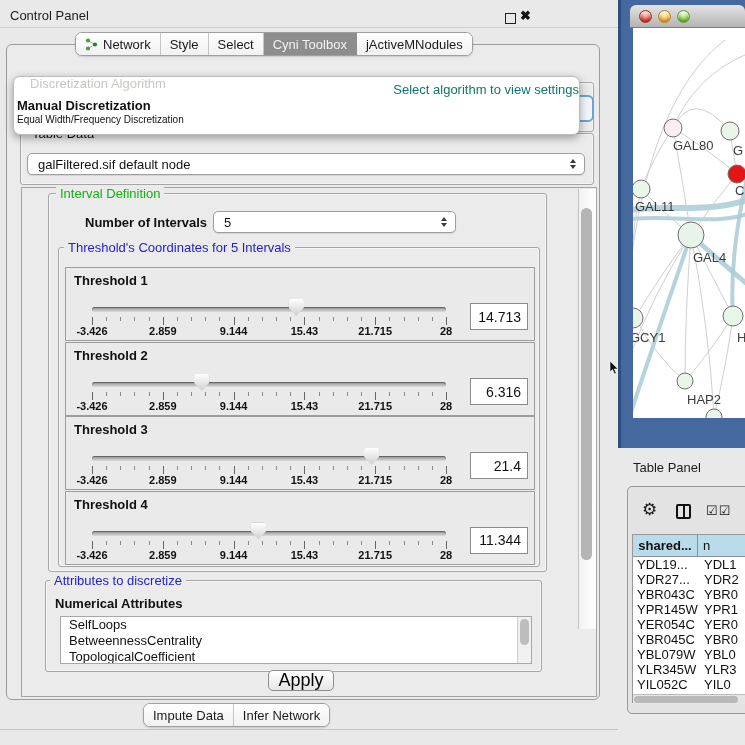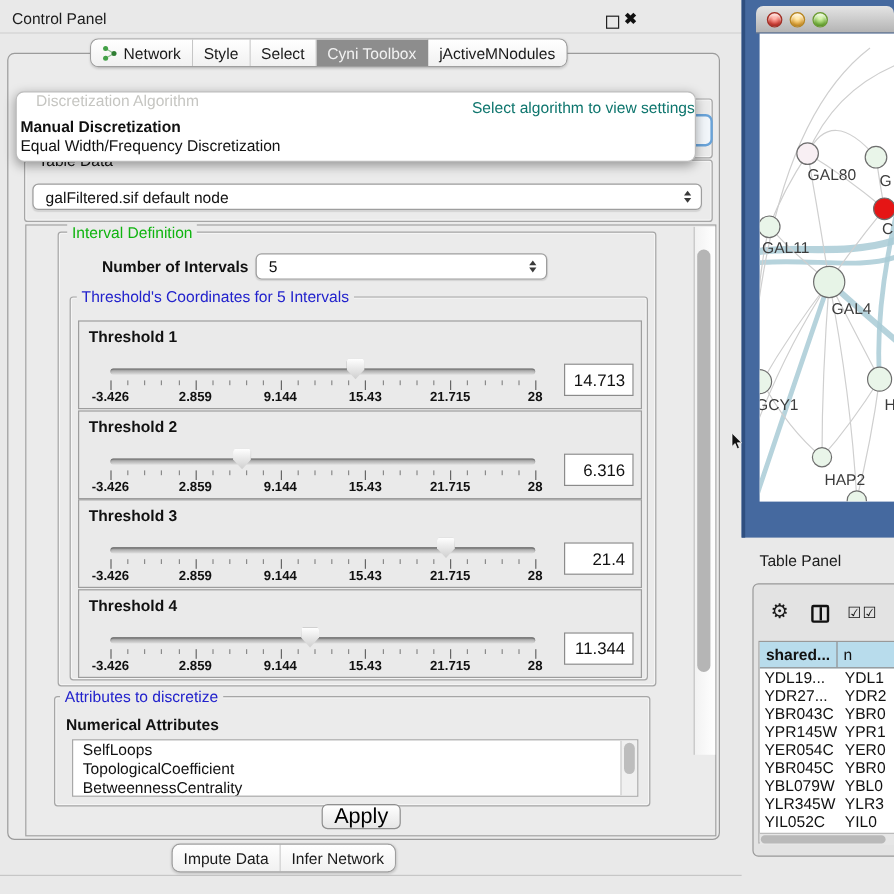--- a/index.html
+++ b/index.html
@@ -37,21 +37,21 @@
   .spin{position:absolute;right:8px;top:50%;transform:translateY(-50%);display:flex;flex-direction:column;gap:2px;}
   .spin i{width:0;height:0;border-left:3.5px solid transparent;border-right:3.5px solid transparent;display:block;}
   .spin .up{border-bottom:4.5px solid #3a3a3a;}
   .spin .dn{border-top:4.5px solid #3a3a3a;}
 
   
   .popup{position:absolute;left:13px;top:76px;width:565px;height:57px;background:#fff;border:1px solid #bcbcbc;
          border-radius:7px;box-shadow:0 3px 9px rgba(0,0,0,.35);z-index:40;}
   .popup .hint{position:absolute;top:5px;left:0;right:0;text-align:right;color:#0f766e;font-size:13px;}
   .popup .opt1{position:absolute;top:21px;left:3px;font-weight:bold;font-size:13px;color:#111;}
-  .popup .opt2{position:absolute;top:37px;left:3px;font-size:13px;color:#111;}
+  .popup .opt2{position:absolute;top:37px;left:3px;font-size:10px;color:#111;}
   .ghost-title{position:absolute;left:30px;top:76px;font-size:13px;color:rgba(110,110,100,.4);z-index:45;}
   .focus-sliver{position:absolute;left:560px;top:95px;width:30px;height:23px;border:2px solid #69a3d9;
                 border-radius:6px;background:#f2f6fa;z-index:30;}
 
   
   .scrollpane{position:absolute;left:21px;top:187px;width:574px;height:508px;border:1px solid #a3a3a3;}
   .vtrack{position:absolute;left:578px;top:189px;width:17px;height:440px;
           background:linear-gradient(90deg,#f2f2f2,#ffffff);border-left:1px solid #c2c2c2;}
   .vthumb{position:absolute;left:581px;top:208px;width:11px;height:352px;border-radius:6px;background:#b5b5b5;}
 
@@ -350,22 +350,22 @@
       </div>
     </div>
   <div class="grouptitle t-blue" style="left:64px;top:240px">Threshold's Coordinates for 5 Intervals</div>
 
   <div class="groupbox" style="left:45px;top:580px;width:495px;height:90px"></div>
   <div class="grouptitle t-blue" style="left:50px;top:573px">Attributes to discretize</div>
   <div class="attr-sub">Numerical Attributes</div>
   <div class="attrlist" id="attrList">
 
   <div class="item">SelfLoops</div>
+      <div class="item">BetweennessCentrality</div>
       <div class="item">TopologicalCoefficient</div>
-      <div class="item">BetweennessCentrality</div>
       <div class="attrscroll">
         <div class="attrthumb"></div>
       </div>
     </div>
 
   <button class="applybtn">Apply</button>
 
   <div id="bottomTabs" class="seggroup" style="left:143px;top:703px">
       <div class="seg">
         <span>Impute Data</span>

